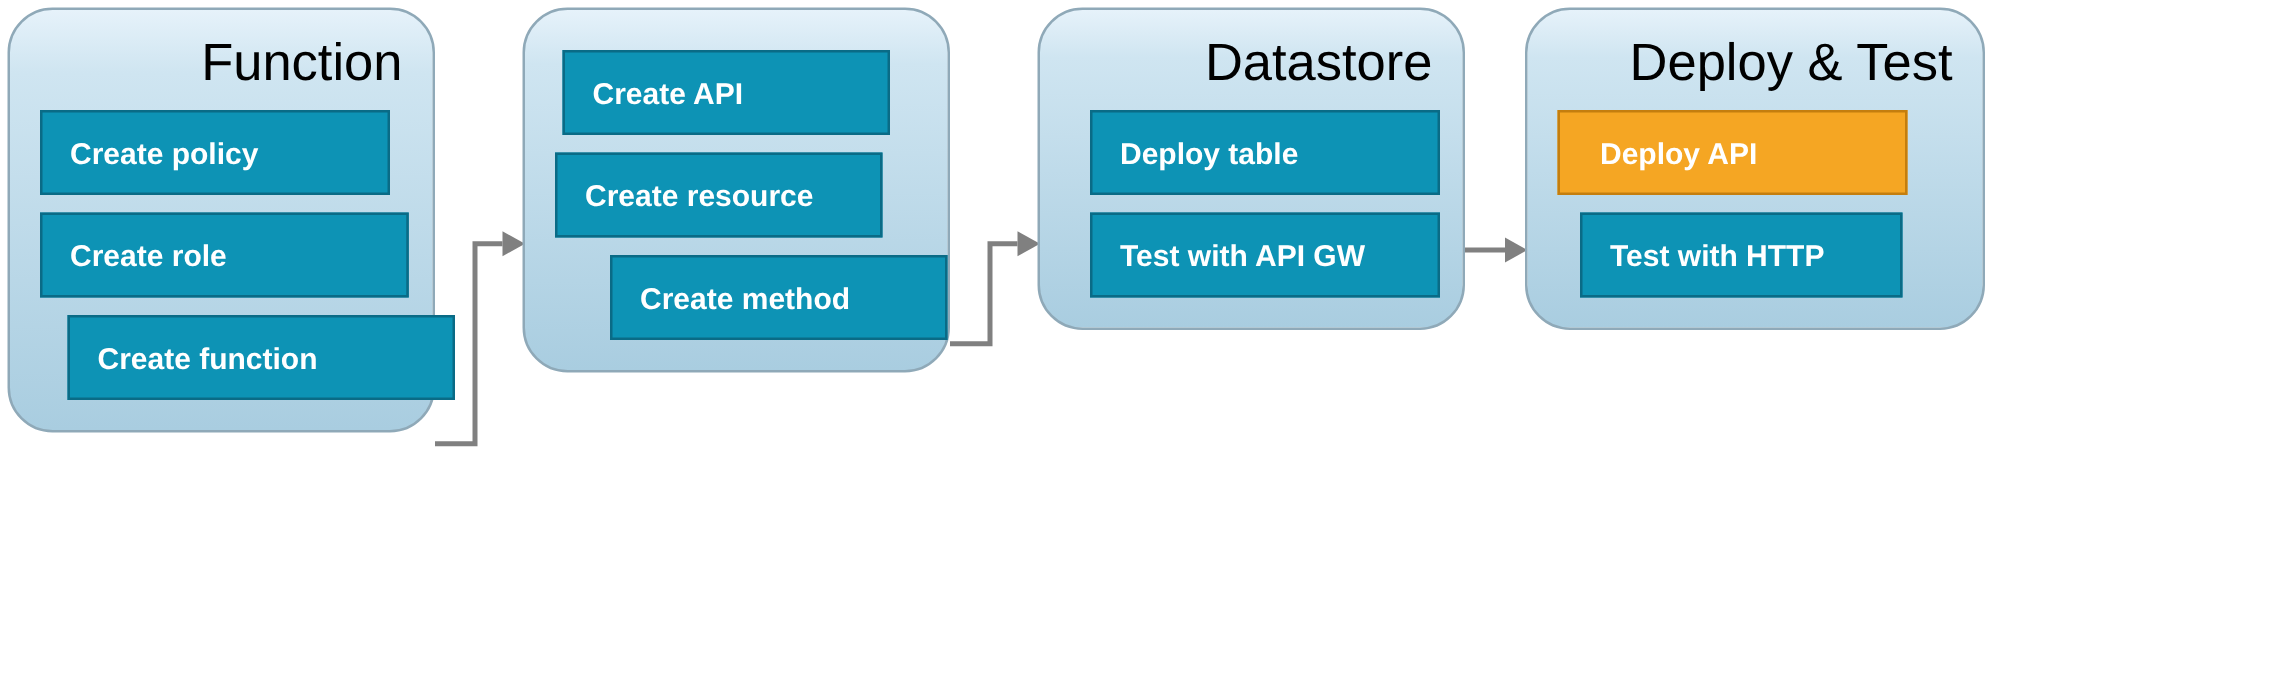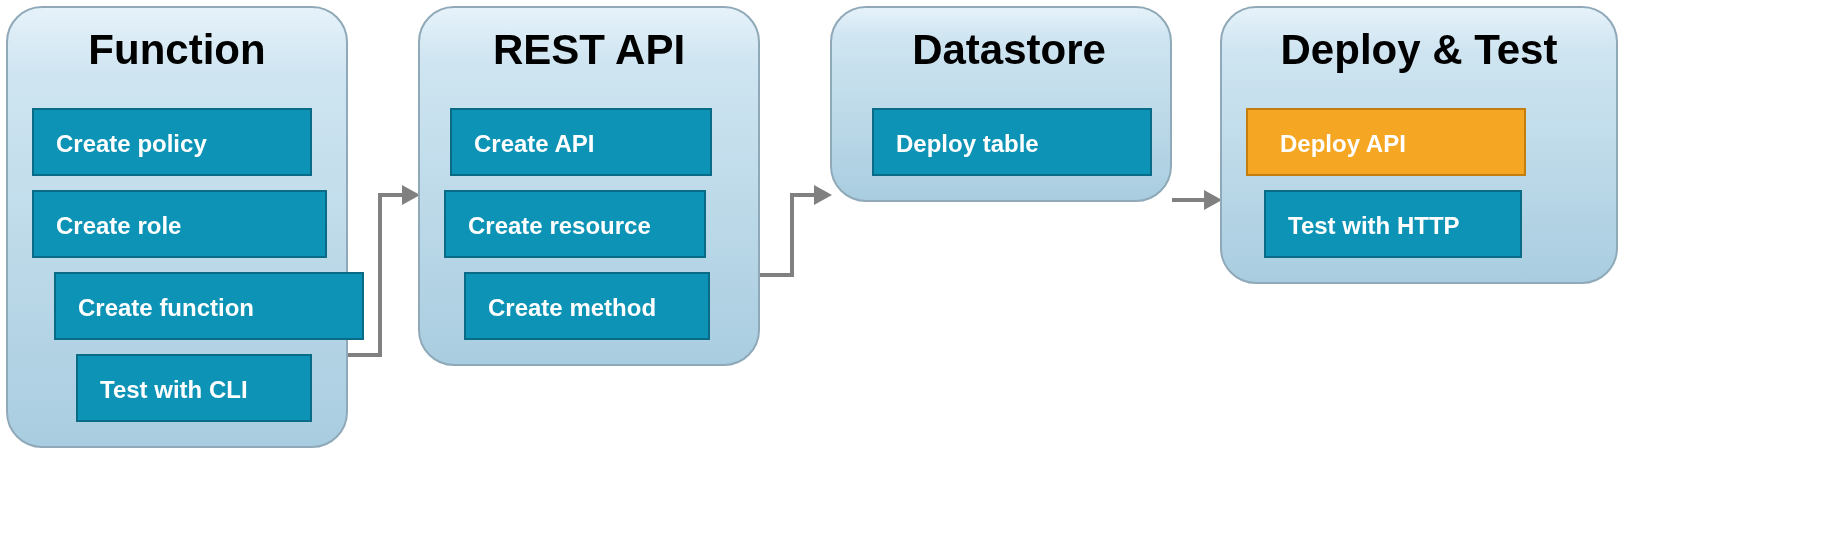--- a/index.html
+++ b/index.html
@@ -13,24 +13,24 @@
     position: absolute;
   }
   .stage-card {
     border: 2px solid #8fa9b8;
     border-radius: 36px;
     background: linear-gradient(to bottom, #e6f2fa 0%, #cfe5f1 15%, #a9cde0 100%);
     padding: 18px 24px 24px 24px;
   }
   .stage-title {
     font-size: 42px;
-    font-weight: bold;
+    font-weight: normal;
     color: #000000;
-    text-align: center;
-    margin-bottom: 34px;
+    text-align: right;
+    margin-bottom: 14px;
     white-space: nowrap;
   }
   .step-box {
     height: 68px;
     line-height: 68px;
     padding: 0 22px;
     color: #ffffff;
     font-size: 24px;
     font-weight: bold;
     border: 2px solid #0a6b86;
@@ -42,54 +42,53 @@
 </style>
 </head>
 <body>
 
 <div class="stage-container" style="left:6px; top:6px;">
   <div class="stage-card" style="width:342px;">
     <div class="stage-title">Function</div>
     <div class="step-box teal" style="margin-left:0px; width:280px;">Create policy</div>
     <div class="step-box teal" style="margin-left:0px; width:295px;">Create role</div>
     <div class="step-box teal" style="margin-left:22px; width:310px;">Create function</div>
-    <div class="step-box teal" style="margin-left:44px; width:236px;">Test with CLI</div>
   </div>
 </div>
 
 <svg style="position:absolute; left:348px; top:160px; width:74px; height:210px;" viewBox="0 0 74 210">
   <path d="M 0 195 L 32 195 L 32 35 L 54 35" stroke="#808080" stroke-width="4" fill="none"></path>
   <polygon points="54,25 54,45 72,35" fill="#808080"></polygon>
 </svg>
 
 <div class="stage-container" style="left:418px; top:6px;">
   <div class="stage-card" style="width:342px;">
-    <div class="stage-title">REST API</div>
     <div class="step-box teal" style="margin-left:6px; width:262px;">Create API</div>
     <div class="step-box teal" style="width:262px;">Create resource</div>
-    <div class="step-box teal" style="margin-left:20px; width:246px;">Create method</div>
+    <div class="step-box teal" style="margin-left:44px; width:270px;">Create method</div>
   </div>
 </div>
 
 <svg style="position:absolute; left:760px; top:160px; width:74px; height:140px;" viewBox="0 0 74 140">
   <path d="M 0 115 L 32 115 L 32 35 L 54 35" stroke="#808080" stroke-width="4" fill="none"></path>
   <polygon points="54,25 54,45 72,35" fill="#808080"></polygon>
 </svg>
 
 <div class="stage-container" style="left:830px; top:6px;">
   <div class="stage-card" style="width:342px;padding-left:40px;">
     <div class="stage-title">Datastore</div>
     <div class="step-box teal" style="margin-left:0px; width:280px;">Deploy table</div>
+    <div class="step-box teal" style="margin-left:0px; width:280px;">Test with API GW</div>
   </div>
 </div>
 
 <svg style="position:absolute; left:1172px; top:180px; width:52px; height:40px;" viewBox="0 0 52 40">
   <path d="M 0 20 L 32 20" stroke="#808080" stroke-width="4" fill="none"></path>
   <polygon points="32,10 32,30 50,20" fill="#808080"></polygon>
 </svg>
 
 <div class="stage-container" style="left:1220px; top:6px;">
-  <div class="stage-card" style="width:398px;">
+  <div class="stage-card" style="width:368px;">
     <div class="stage-title">Deploy &amp; Test</div>
     <div class="step-box orange" style="margin-left:0px; width:280px;padding-left:32px;">Deploy API</div>
     <div class="step-box teal" style="margin-left:18px; width:258px;">Test with HTTP</div>
   </div>
 </div>
 
 </body></html>

